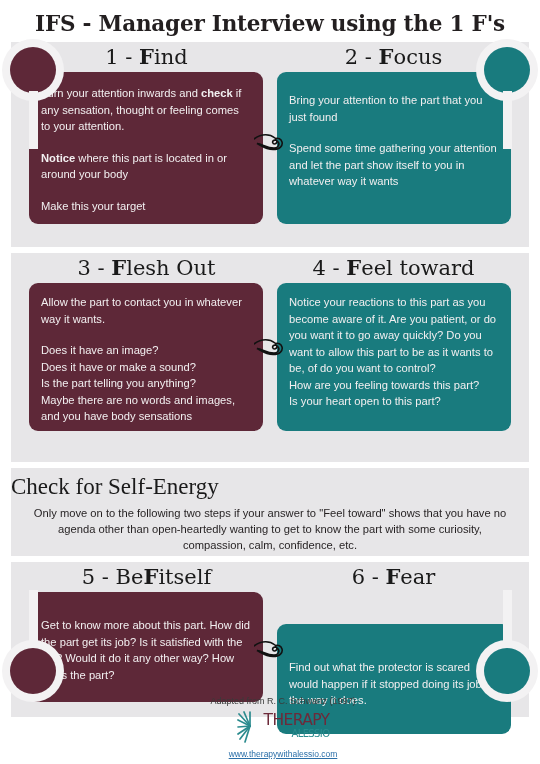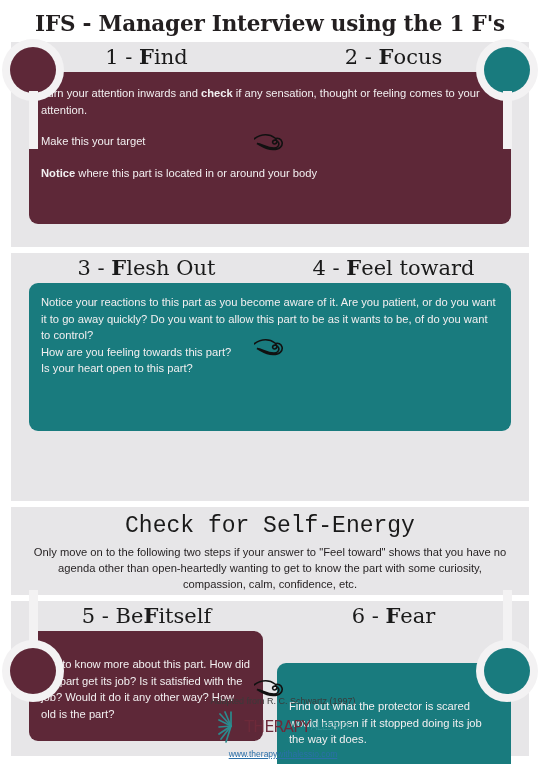--- a/index.html
+++ b/index.html
@@ -42,21 +42,21 @@
   }
 
   .panel {
     background: #e7e6e8;
     width: 100%;
     position: relative;
     margin-bottom: 6px;
   }
 
   .panel.p1 { height: 205px; }
-  .panel.p2 { height: 248px; }
+  .panel.p2 { height: 209px; }
   .panel.p3 { height: 88px; }
   .panel.p4 { height: 155px; }
 
   
   .headrow {
     display: flex;
     width: 100%;
     padding: 0 18px;
     gap: 12px;
   }
@@ -112,22 +112,21 @@
     transform: translateX(-50%);
     width: 32px;
     height: 22px;
     z-index: 5;
     pointer-events: none;
   }
   .swirl svg { display: block; width: 100%; height: 100%; }
 
   
   .selftitle {
-    text-align: center;
-    font-family: Liberation Mono, monospace;
+    font-family: Liberation Serif, serif;
     font-size: 23px;
     color: #1a1a1a;
     line-height: 32px;
     padding-top: 3px;
     white-space: nowrap;
   }
   .selfbody {
     text-align: center;
     font-size: 11.2px;
     line-height: 16px;
@@ -198,22 +197,22 @@
     display: inline-flex;
     align-items: center;
     justify-content: center;
     gap: 1px;
     margin-top: 2px;
     height: 34px;
   }
   .logo .rays { width: 26px; height: 32px; display: block; }
   .logo .words {
     display: flex;
-    flex-direction: row;
-    align-items: center;
+    flex-direction: column;
+    align-items: flex-end;
     line-height: 15px;
   }
   .logo .w1 {
     font-family: "DejaVu Sans", sans-serif;
     font-size: 15.5px;
     letter-spacing: -0.6px;
     color: #6d2a3a;
     font-weight: 400;
   }
   .logo .w2 {
@@ -243,37 +242,48 @@
   <div class="panels">
 
     <div class="panel p1">
       <div class="headrow">
         <div class="headcell"><span class="num">1 - </span><b>F</b><span>ind</span></div>
         <div class="headcell"><span class="num">2 - </span><b>F</b><span>ocus</span></div>
       </div>
       <div class="cardrow">
         <div class="card maroon c1">
           <p><span>Turn your attention inwards and </span><b>check</b><span> if any sensation, thought or feeling comes to your attention.</span></p>
+          <p class="gap"><b>Notice</b><span> where this part is located in or around your body</span></p>
           <p class="gap">Make this your target</p>
-          <p class="gap"><b>Notice</b><span> where this part is located in or around your body</span></p>
         </div>
         <div class="swirl" style="top:58px">
           <svg viewBox="0 0 32 22">
               <path d="M0 9 C8 3 16 4 21 8 C24 10.5 23 14 20.5 14 C18.5 14 18 11.5 19.5 10.5 C21 9.6 23.5 10.4 24.5 12.5 C25.6 14.9 24 18 20 18 C13 18 8 14 3 13.5 C7 15.5 12 19.5 19 19.5 C26 19.5 29 15.5 28 12 C27.2 9.1 24 7.6 21.5 8.6" fill="none" stroke="#111" stroke-width="1.6" stroke-linecap="round"></path>
             </svg>
         </div>
+        <div class="card teal c2">
+          <p> Bring your attention to the part that you just found</p>
+          <p class="gap">Spend some time gathering your attention and let the part show itself to you in whatever way it wants</p>
+        </div>
       </div>
     </div>
 
     <div class="panel p2">
       <div class="headrow">
         <div class="headcell"><span class="num">3 - </span><b>F</b><span>lesh Out</span></div>
         <div class="headcell"><span class="num">4 - </span><b>F</b><span>eel toward</span></div>
       </div>
       <div class="cardrow">
+        <div class="card maroon c3">
+          <p>Allow the part to contact you in whatever way it wants.</p>
+          <p class="gap" style="white-space:pre-line">Does it have an image?
+Does it have or make a sound?
+Is the part telling you anything?
+Maybe there are no words and images, and you have body sensations</p>
+        </div>
         <div class="swirl" style="top:52px">
           <svg viewBox="0 0 32 22">
               <path d="M0 9 C8 3 16 4 21 8 C24 10.5 23 14 20.5 14 C18.5 14 18 11.5 19.5 10.5 C21 9.6 23.5 10.4 24.5 12.5 C25.6 14.9 24 18 20 18 C13 18 8 14 3 13.5 C7 15.5 12 19.5 19 19.5 C26 19.5 29 15.5 28 12 C27.2 9.1 24 7.6 21.5 8.6" fill="none" stroke="#111" stroke-width="1.6" stroke-linecap="round"></path>
             </svg>
         </div>
         <div class="card teal c4">
           <p style="white-space:pre-line">Notice your reactions to this part as you become aware of it. Are you patient, or do you want it to go away quickly? Do you want to allow this part to be as it wants to be, of do you want to control?
 How are you feeling towards this part?
 Is your heart open to this part?</p>
         </div>

